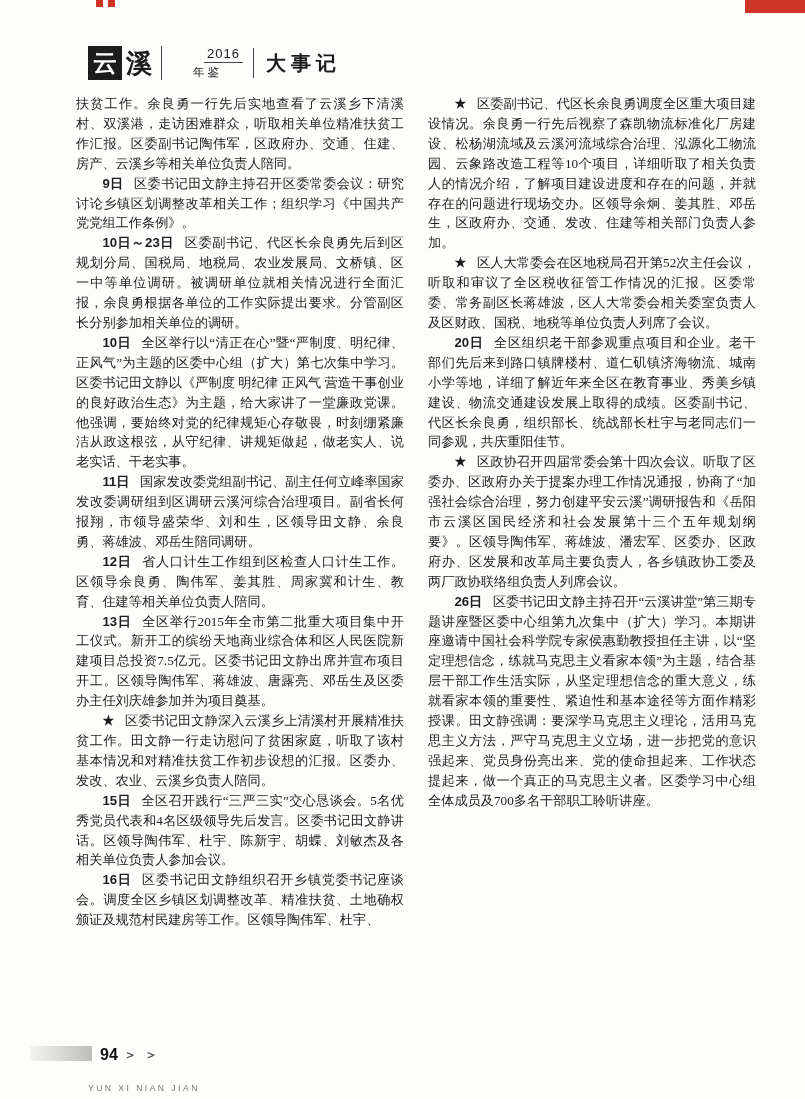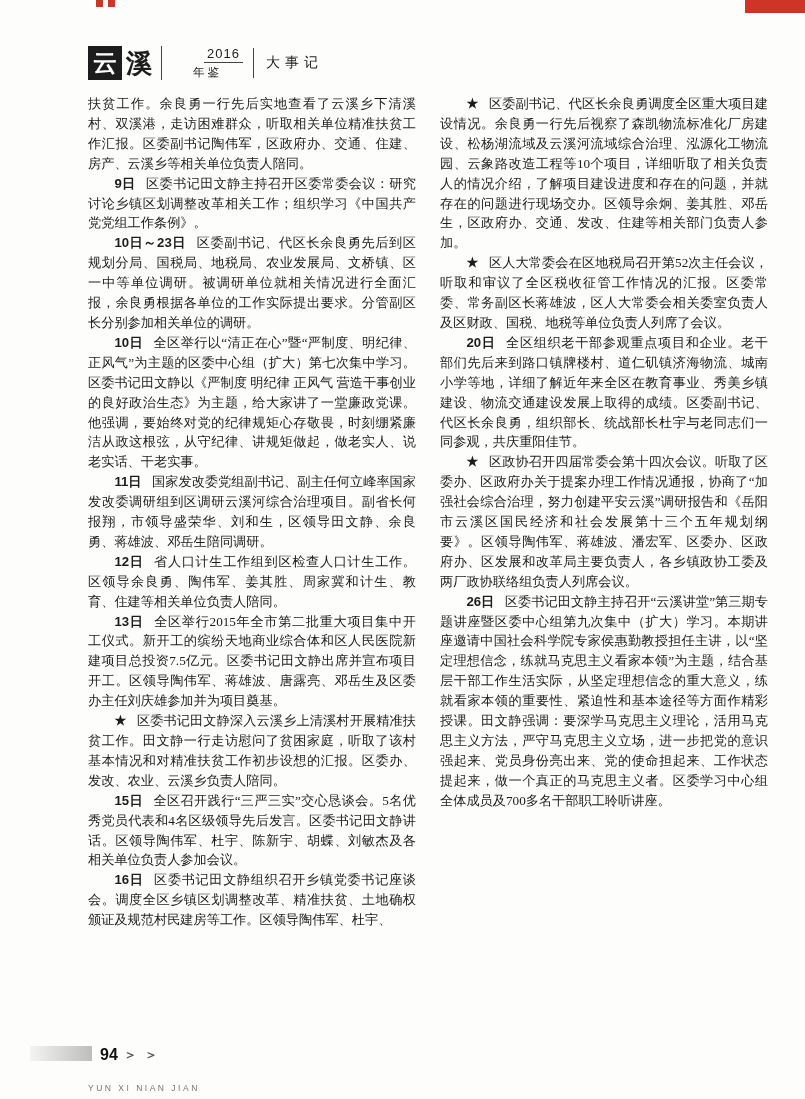--- a/index.html
+++ b/index.html
@@ -27,27 +27,27 @@
   .logo-box {
     width: 34px; height: 34px; background: #1d1d1d; color: #fff;
     display: flex; align-items: center; justify-content: center;
     font-size: 24px; font-weight: bold; font-family: "Liberation Sans", sans-serif;
   }
   .logo-char { font-size: 26px; font-weight: bold; margin: 0 9px 0 4px; font-family: "Liberation Sans", sans-serif; }
   .year-block { display: flex; flex-direction: column; align-items: center; padding: 0 10px; border-left: 1px solid #444; }
   .year { font-size: 13px; border-bottom: 1px solid #444; padding: 0 3px 1px; letter-spacing: 1px; font-family: "Liberation Sans", sans-serif; margin-left: 32px; }
   .yearbook { font-size: 11.5px; letter-spacing: 3px; padding-top: 2px; }
   .section-title {
-    font-size: 14px; font-weight: normal; letter-spacing: 5px; padding-left: 12px;
+    font-size: 20px; font-weight: bold; letter-spacing: 5px; padding-left: 12px;
     border-left: 1px solid #444; height: 30px; display: flex; align-items: center;
     font-family: "Liberation Sans", sans-serif;
   }
 
   
-  .content { position: absolute; top: 94px; left: 88px; width: 680px; display: flex; gap: 24px; }
+  .content { position: absolute; top: 94px; left: 76px; width: 680px; display: flex; gap: 24px; }
   .column { width: 328px; font-size: 13.2px; line-height: 19.9px; text-align: justify; }
   .para { text-indent: 2em; }
   .para.cont { text-indent: 0; }
   .marker { font-weight: bold; font-family: "Liberation Sans", sans-serif; }
   span.marker:not(:empty) { margin-right: 0.8em; }
 
   
   .footer { position: absolute; left: 30px; top: 1046px; }
   .footer-row { display: flex; align-items: flex-start; }
   .footer-bar { width: 62px; height: 15px; background: linear-gradient(to right, #f4f4f2, #bdbdbb); margin-right: 8px; }

